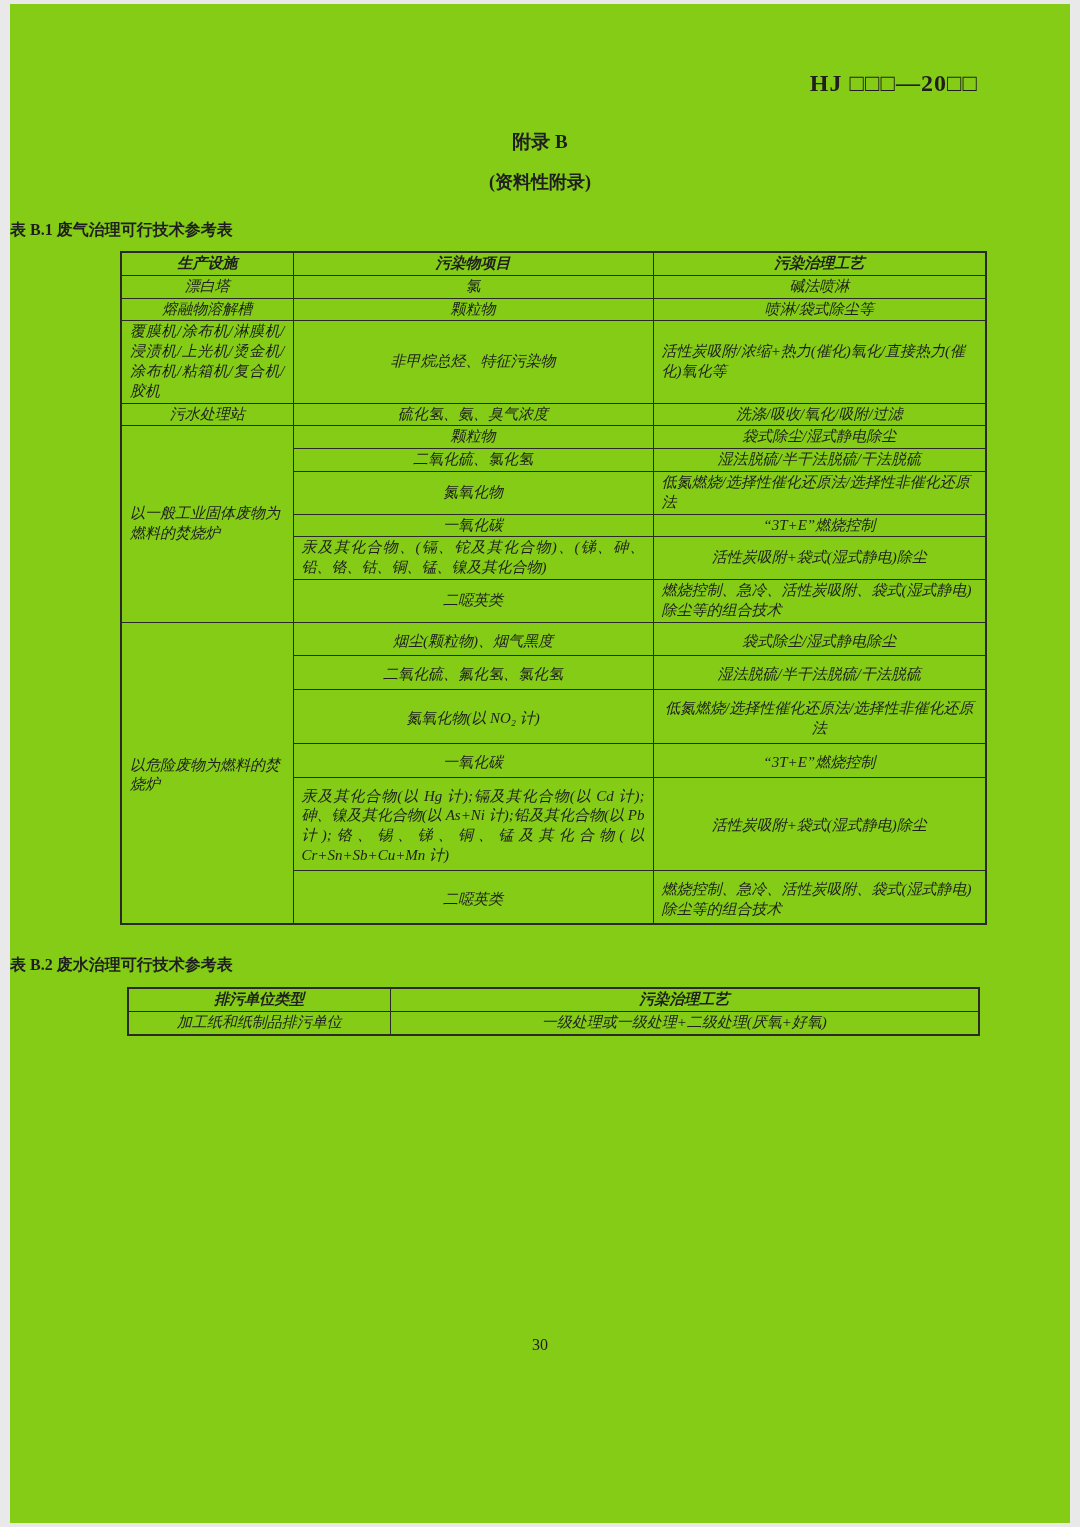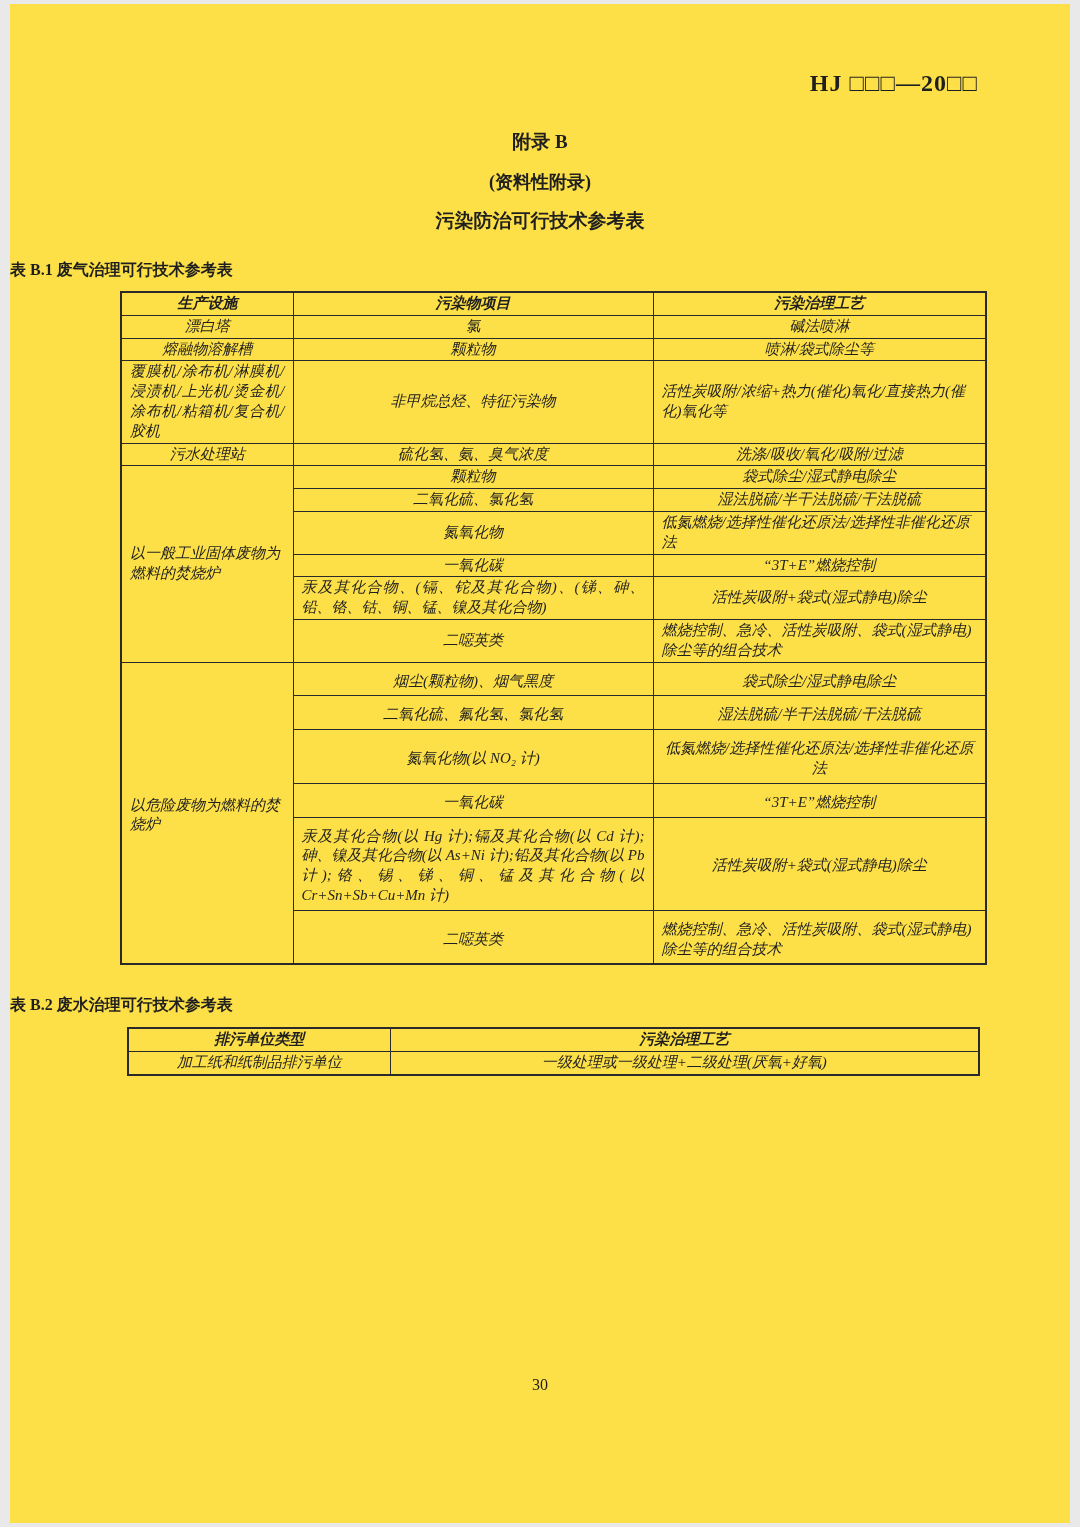--- a/index.html
+++ b/index.html
@@ -7,21 +7,21 @@
     width:1080px;height:1527px;
     background:#e9e9e9;
     font-family:"Liberation Serif","DejaVu Serif",serif;
     color:#1f1f1f;
     position:relative;
     overflow:hidden;
   }
   .page{
     position:absolute;
     left:10px;right:10px;top:4px;bottom:4px;
-    background:#fde047;
+    background:#84cc16;
   }
   .doc-code{
     margin-top:66px;
     margin-right:92px;
     text-align:right;
     font-weight:bold;
     font-size:24px;
     letter-spacing:1px;
   }
   .title-appendix{margin-top:32px;text-align:center;font-weight:bold;font-size:19px;}
@@ -61,21 +61,20 @@
 <body>
 
 <div class="page">
 
   <div class="doc-code">HJ □□□—20□□</div>
 
   <div class="title-appendix">附录 B</div>
 
   <div class="title-note">(资料性附录)</div>
 
-  <div class="title-heading">污染防治可行技术参考表</div>
 
   <div class="table-caption caption-b1">表 B.1 废气治理可行技术参考表</div>
 
   <table id="b1">
       <colgroup>
         <col style="width: 172px;">
         <col style="width: 360px;">
         <col style="width: 333px;">
       </colgroup>
       <thead>

